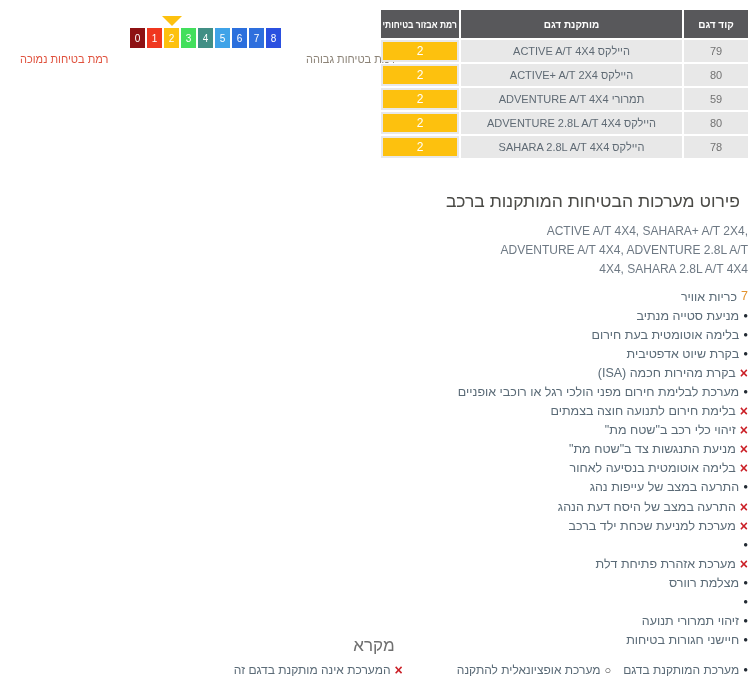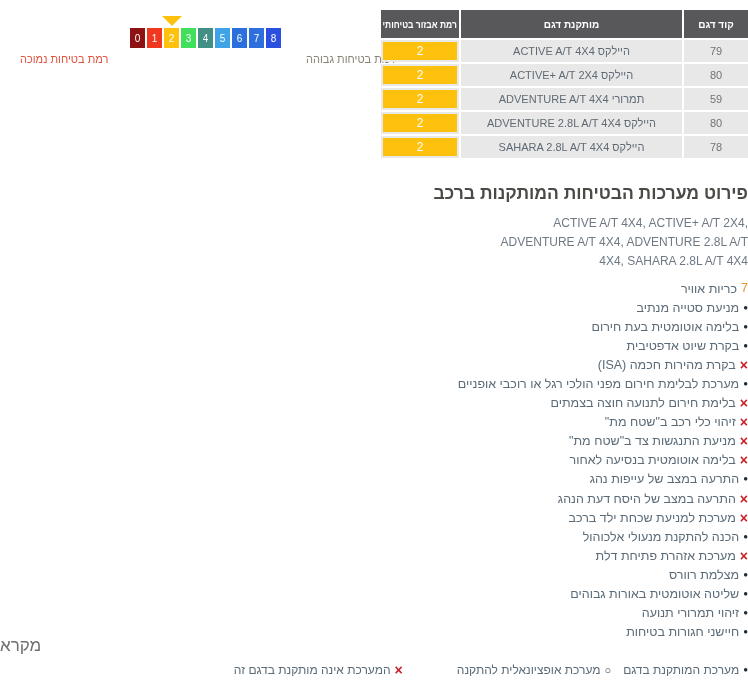--- a/index.html
+++ b/index.html
@@ -24,32 +24,32 @@
     height:28px;display:flex;align-items:center;justify-content:center;white-space:nowrap;}
   .t-row .cell{background:var(--row-gray,#e8e8e8);height:22px;display:flex;align-items:center;justify-content:center;white-space:nowrap;}
   .squeeze{display:inline-block;transform:scaleX(.85);transform-origin:center;}
   .cell.code{color:#737373;font-size:11px;}
   .cell.model{color:#5f6a74;font-size:11px;}
   .cell.rating{padding:0;}
   .badge{margin:2px;flex:1;align-self:stretch;background:var(--accent-yellow,#fdc10e);color:#fff;
     display:flex;align-items:center;justify-content:center;font-size:12px;}
   
   .details{position:absolute;top:183px;right:0;width:372px;direction:rtl;text-align:right;}
-  .details h2{margin:0;font-size:17.5px;font-weight:700;color:#4a4a46;}
+  .details h2{margin:8px;font-size:17.5px;font-weight:400;color:#4a4a46;}
   .models{direction:ltr;text-align:right;width:262px;margin:10px 0 0;font-size:12px;line-height:19px;color:#6e7984;}
   ul.features{list-style:none;margin:8px 0 0;padding:0;}
   .features li{display:flex;align-items:center;gap:4px;height:19.1px;font-size:12.5px;
     color:var(--text-main,#5b6b77);}
   .marker{flex:0 0 auto;line-height:1;}
   .m-installed{color:var(--marker-installed,#222a33);font-size:8px;}
   .m-not-installed{color:var(--marker-x,#cb2027);font-size:14px;font-weight:bold;}
   .m-optional{color:#3a3a3a;font-size:11px;}
   .m-count{color:var(--airbag-count,#e3932f);font-size:12.5px;}
   
-  .legend{position:absolute;top:636px;right:0;width:748px;direction:rtl;text-align:left;}
+  .legend{position:absolute;top:636px;right:0;width:748px;direction:rtl;text-align:center;}
   .legend h3{margin:0;font-size:17px;font-weight:400;color:#6f6f6f;}
   .legend-row{margin-top:7px;display:flex;gap:12px;font-size:12px;color:var(--text-main,#5b6b77);}
   .legend-item{display:flex;align-items:center;gap:4px;white-space:nowrap;}
   .legend-item.gap-large{margin-right:42px;}
 </style>
 </head>
 <body>
 
 <div class="page">
 
@@ -114,21 +114,21 @@
           <div class="cell model">היילקס SAHARA 2.8L A/T 4X4</div>
           <div class="cell rating">
             <div class="badge">2</div>
           </div>
         </div>
       </div>
   </div>
 
   <div class="details">
     <h2>פירוט מערכות הבטיחות המותקנות ברכב</h2>
-    <div class="models">ACTIVE A/T 4X4, ACTIVE+ A/T 2X4, ADVENTURE A/T 4X4, ADVENTURE 2.8L A/T 4X4, SAHARA 2.8L A/T 4X4</div>
+    <div class="models">ACTIVE A/T 4X4, SAHARA+ A/T 2X4, ADVENTURE A/T 4X4, ADVENTURE 2.8L A/T 4X4, SAHARA 2.8L A/T 4X4</div>
     <ul class="features" id="features-list">
         <li>
           <span class="marker m-count">7</span>
           <span>כריות אוויר</span>
         </li>
         <li>
           <span class="marker m-installed">●</span>
           <span>מניעת סטייה מנתיב</span>
         </li>
         <li>
@@ -170,33 +170,31 @@
         <li>
           <span class="marker m-not-installed">×</span>
           <span>התרעה במצב של היסח דעת הנהג</span>
         </li>
         <li>
           <span class="marker m-not-installed">×</span>
           <span>מערכת למניעת שכחת ילד ברכב</span>
         </li>
         <li>
           <span class="marker m-installed">●</span>
-          <span>הכנה להתקנת מנעולי אלכוהול</span>
         </li>
         <li>
           <span class="marker m-not-installed">×</span>
           <span>מערכת אזהרת פתיחת דלת</span>
         </li>
         <li>
           <span class="marker m-installed">●</span>
           <span>מצלמת רוורס</span>
         </li>
         <li>
           <span class="marker m-installed">●</span>
-          <span>שליטה אוטומטית באורות גבוהים</span>
         </li>
         <li>
           <span class="marker m-installed">●</span>
           <span>זיהוי תמרורי תנועה</span>
         </li>
         <li>
           <span class="marker m-installed">●</span>
           <span>חיישני חגורות בטיחות</span>
         </li>
       </ul>

